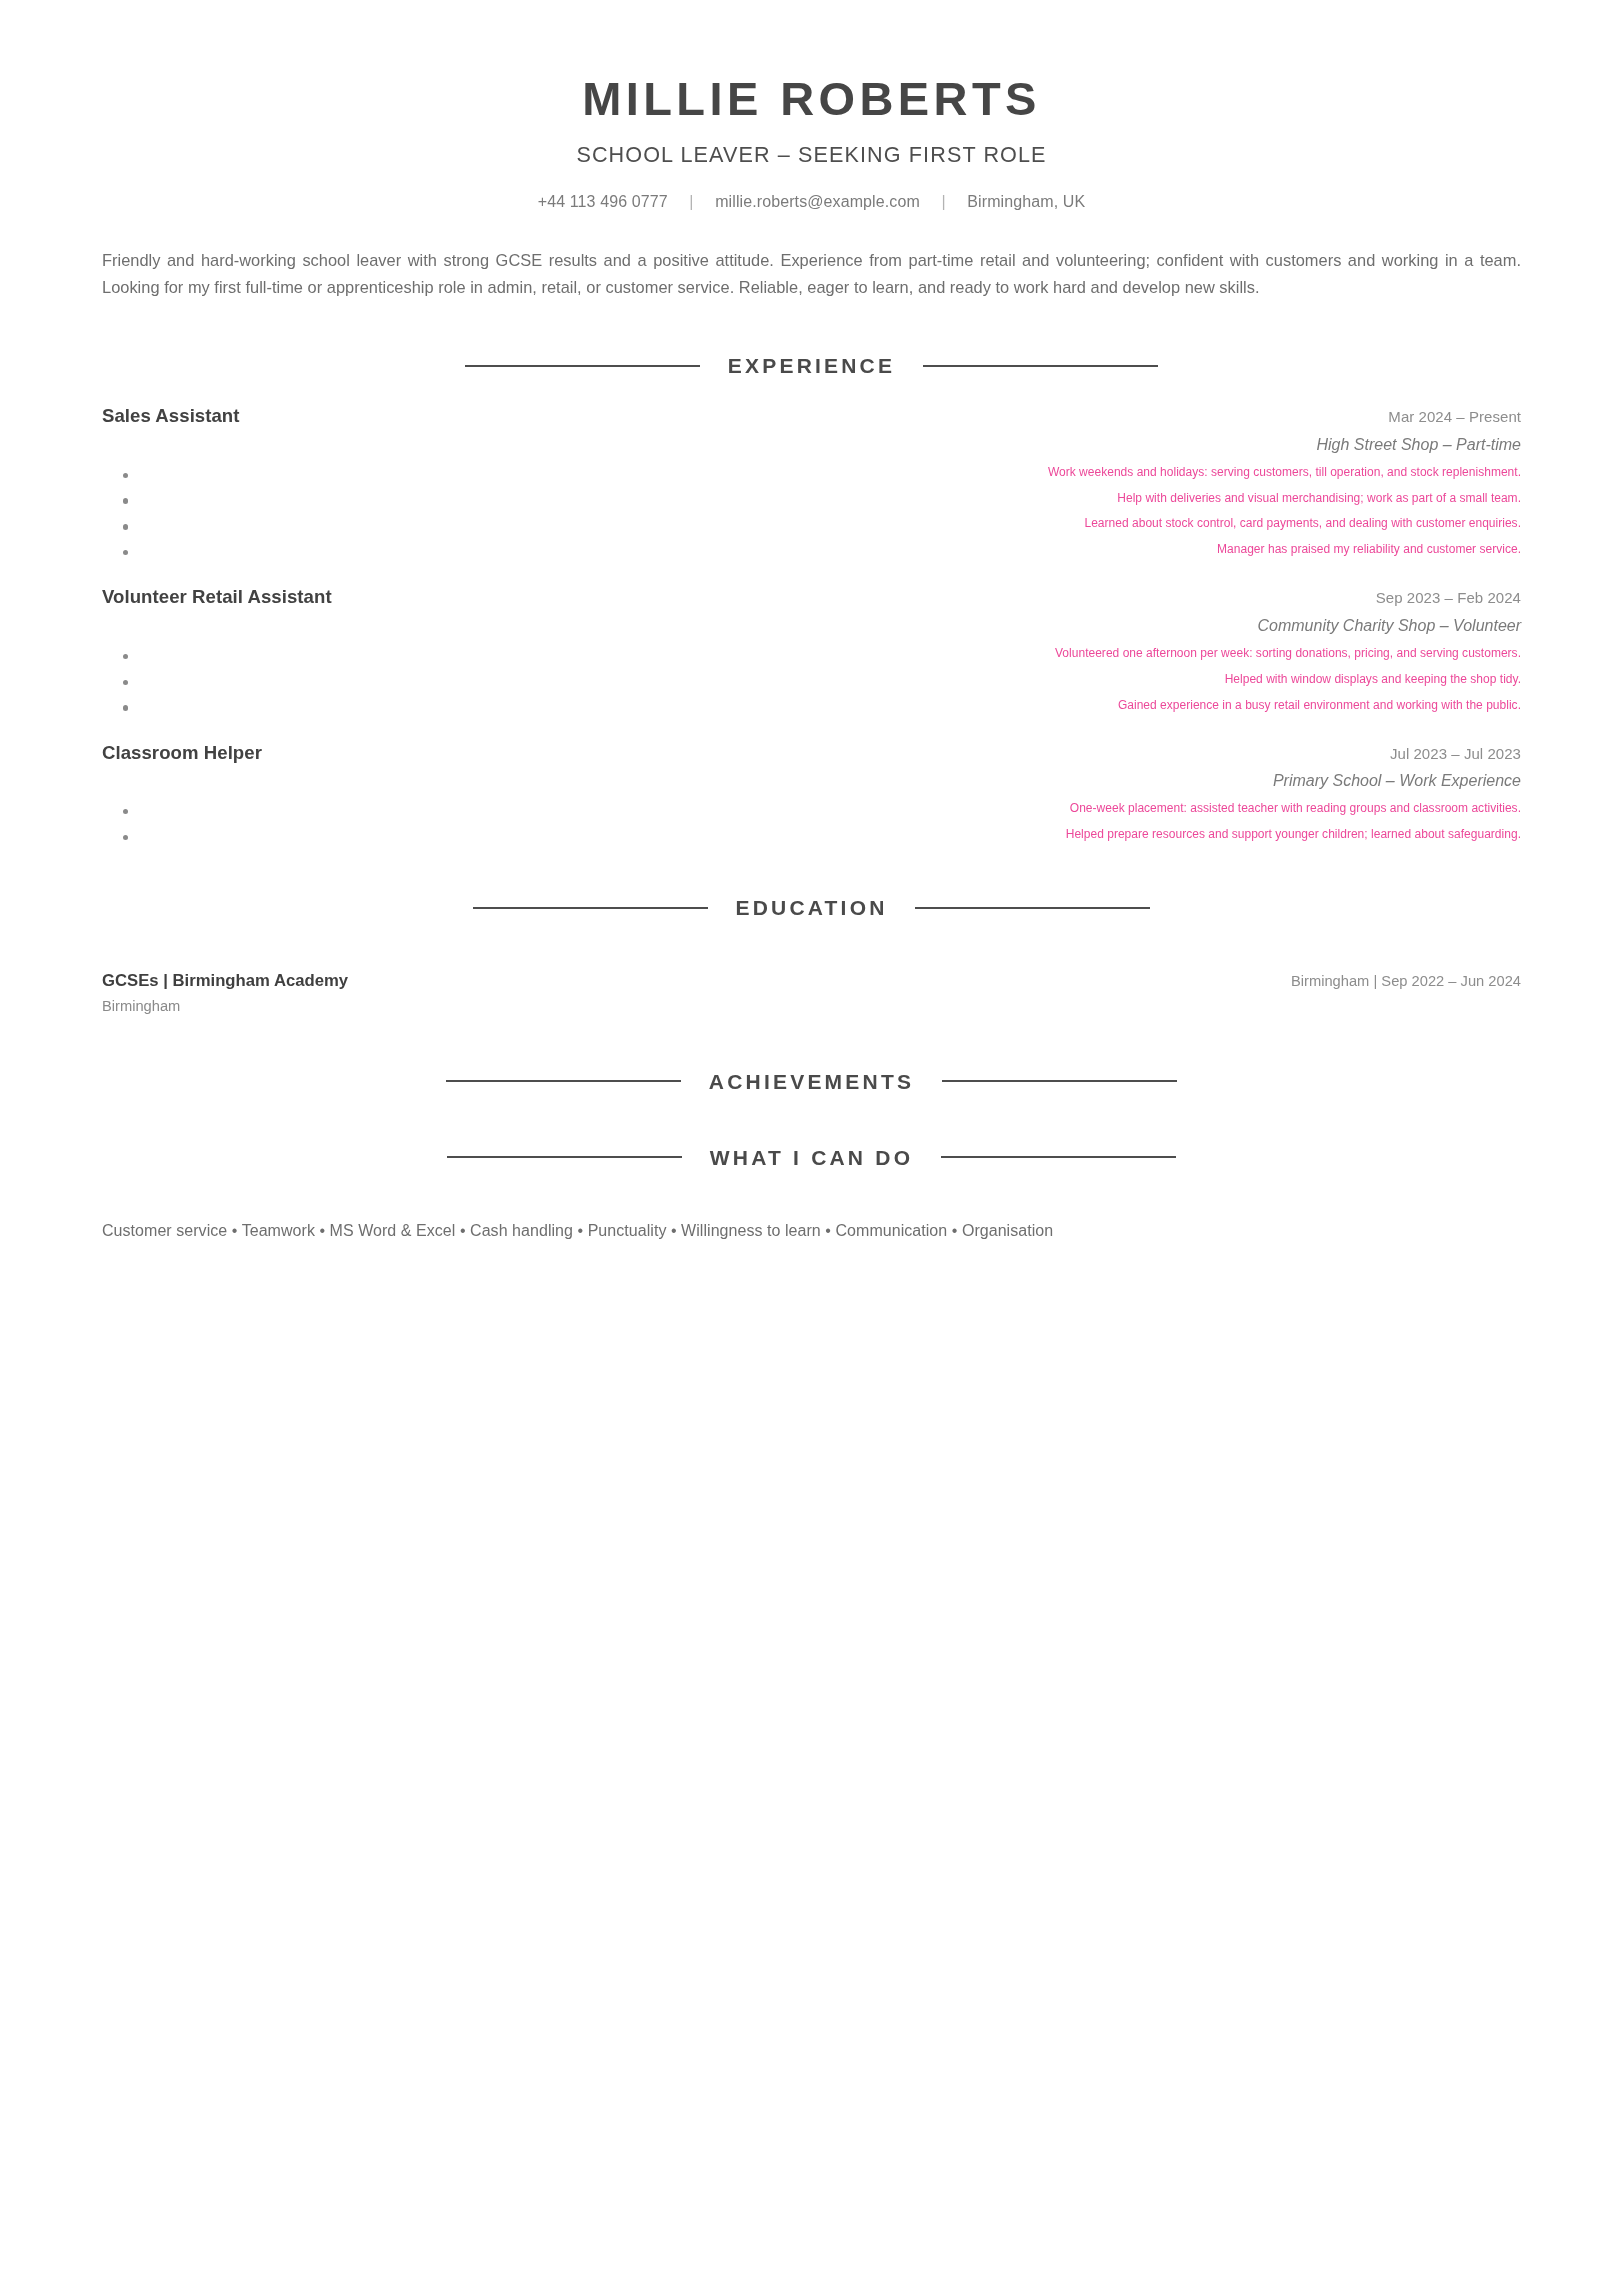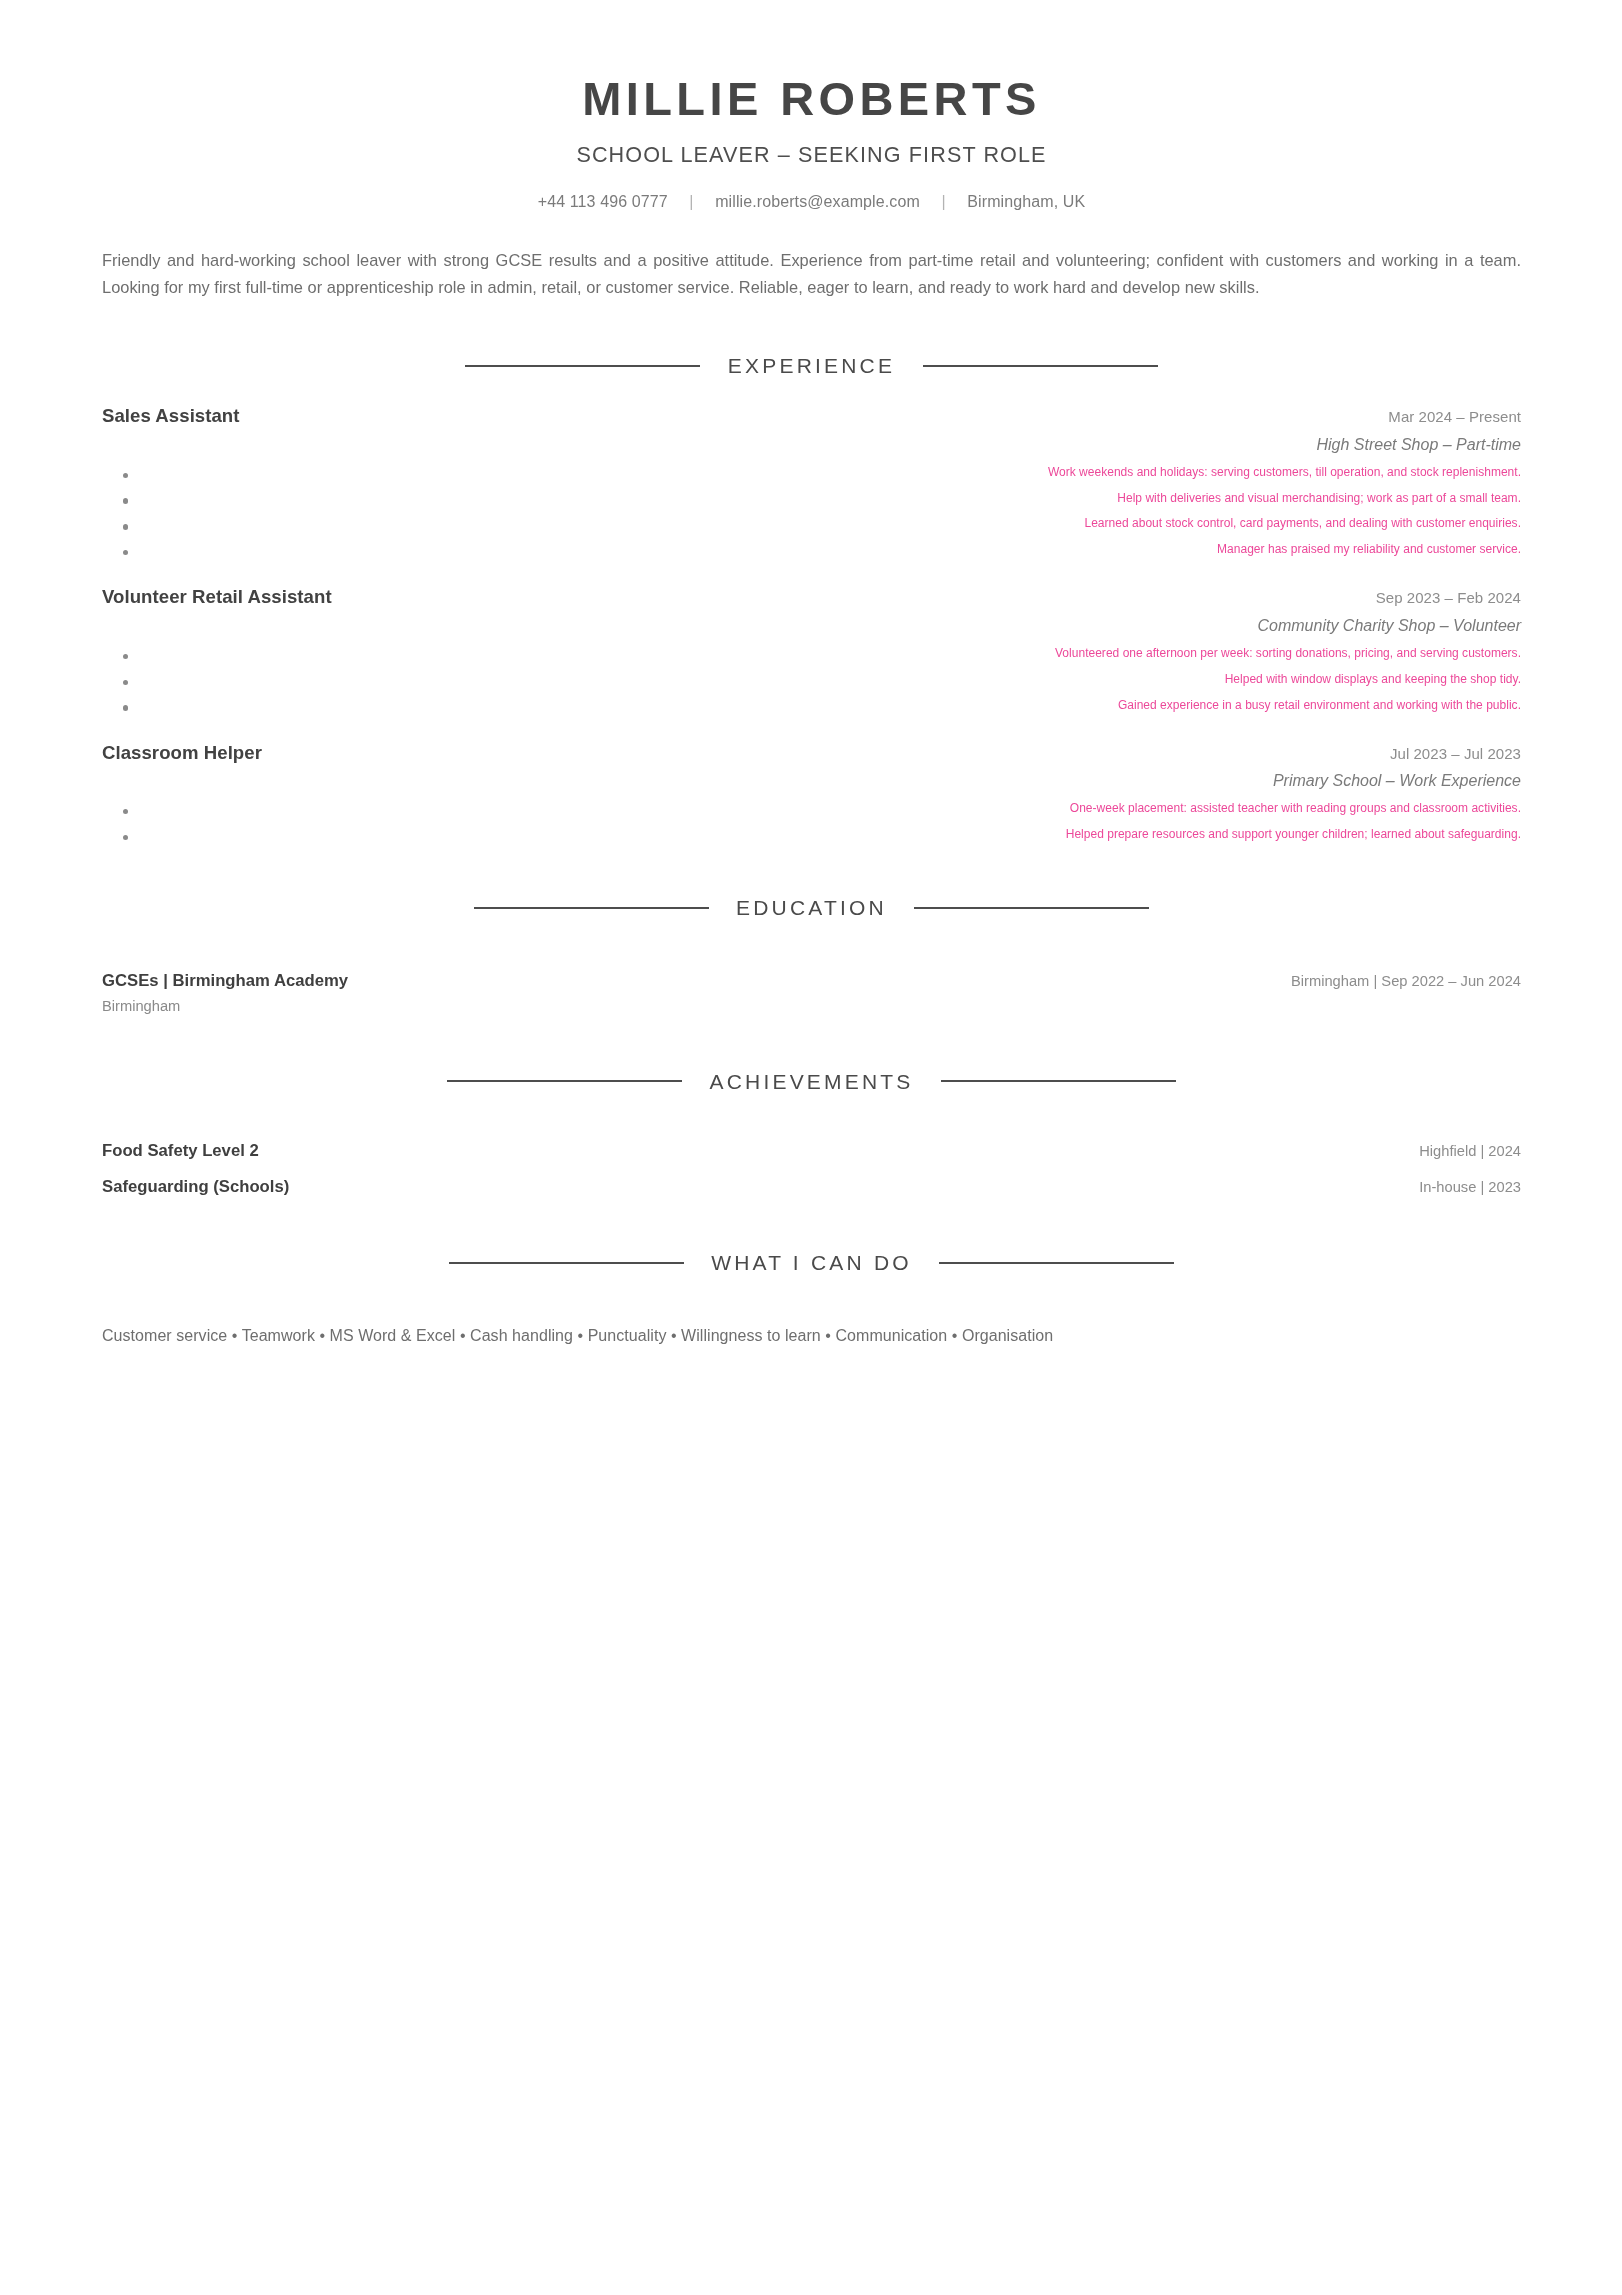--- a/index.html
+++ b/index.html
@@ -83,21 +83,21 @@
   .section-head .rule {
     height: 2px;
     background: #4d4d4d;
     width: 235px;
     flex: 0 0 auto;
   }
   .section-head .rule.left  { margin-right: 27.5px; }
   .section-head .rule.right { margin-left: 27.5px; }
   .section-head .label {
     font-size: 21px;
-    font-weight: 400;
+    font-weight: 700;
     letter-spacing: 3.2px;
     color: #4a4a4a;
     text-transform: uppercase;
     white-space: nowrap;
     line-height: 1;
     text-align: center;
   }
 
   
   .entry { margin-top: 29px; text-align: right; }
@@ -294,30 +294,20 @@
     </div>
     <div class="edu-sub">Birmingham</div>
   </div>
 
   <div class="section-head">
     <span class="rule left"></span>
     <span class="label">ACHIEVEMENTS</span>
     <span class="rule right"></span>
   </div>
 
-  <div class="ach-block">
-    <div class="ach-row">
-      <span class="ach-name">Food Safety Level 2</span>
-      <span class="ach-meta">Highfield | 2024</span>
-    </div>
-    <div class="ach-row">
-      <span class="ach-name">Safeguarding (Schools)</span>
-      <span class="ach-meta">In-house | 2023</span>
-    </div>
-  </div>
 
   <div class="section-head">
     <span class="rule left"></span>
     <span class="label">WHAT I CAN DO</span>
     <span class="rule right"></span>
   </div>
 
   <div class="skills">Customer service • Teamwork • MS Word &amp; Excel • Cash handling • Punctuality • Willingness to learn • Communication • Organisation</div>
 
 </div>

